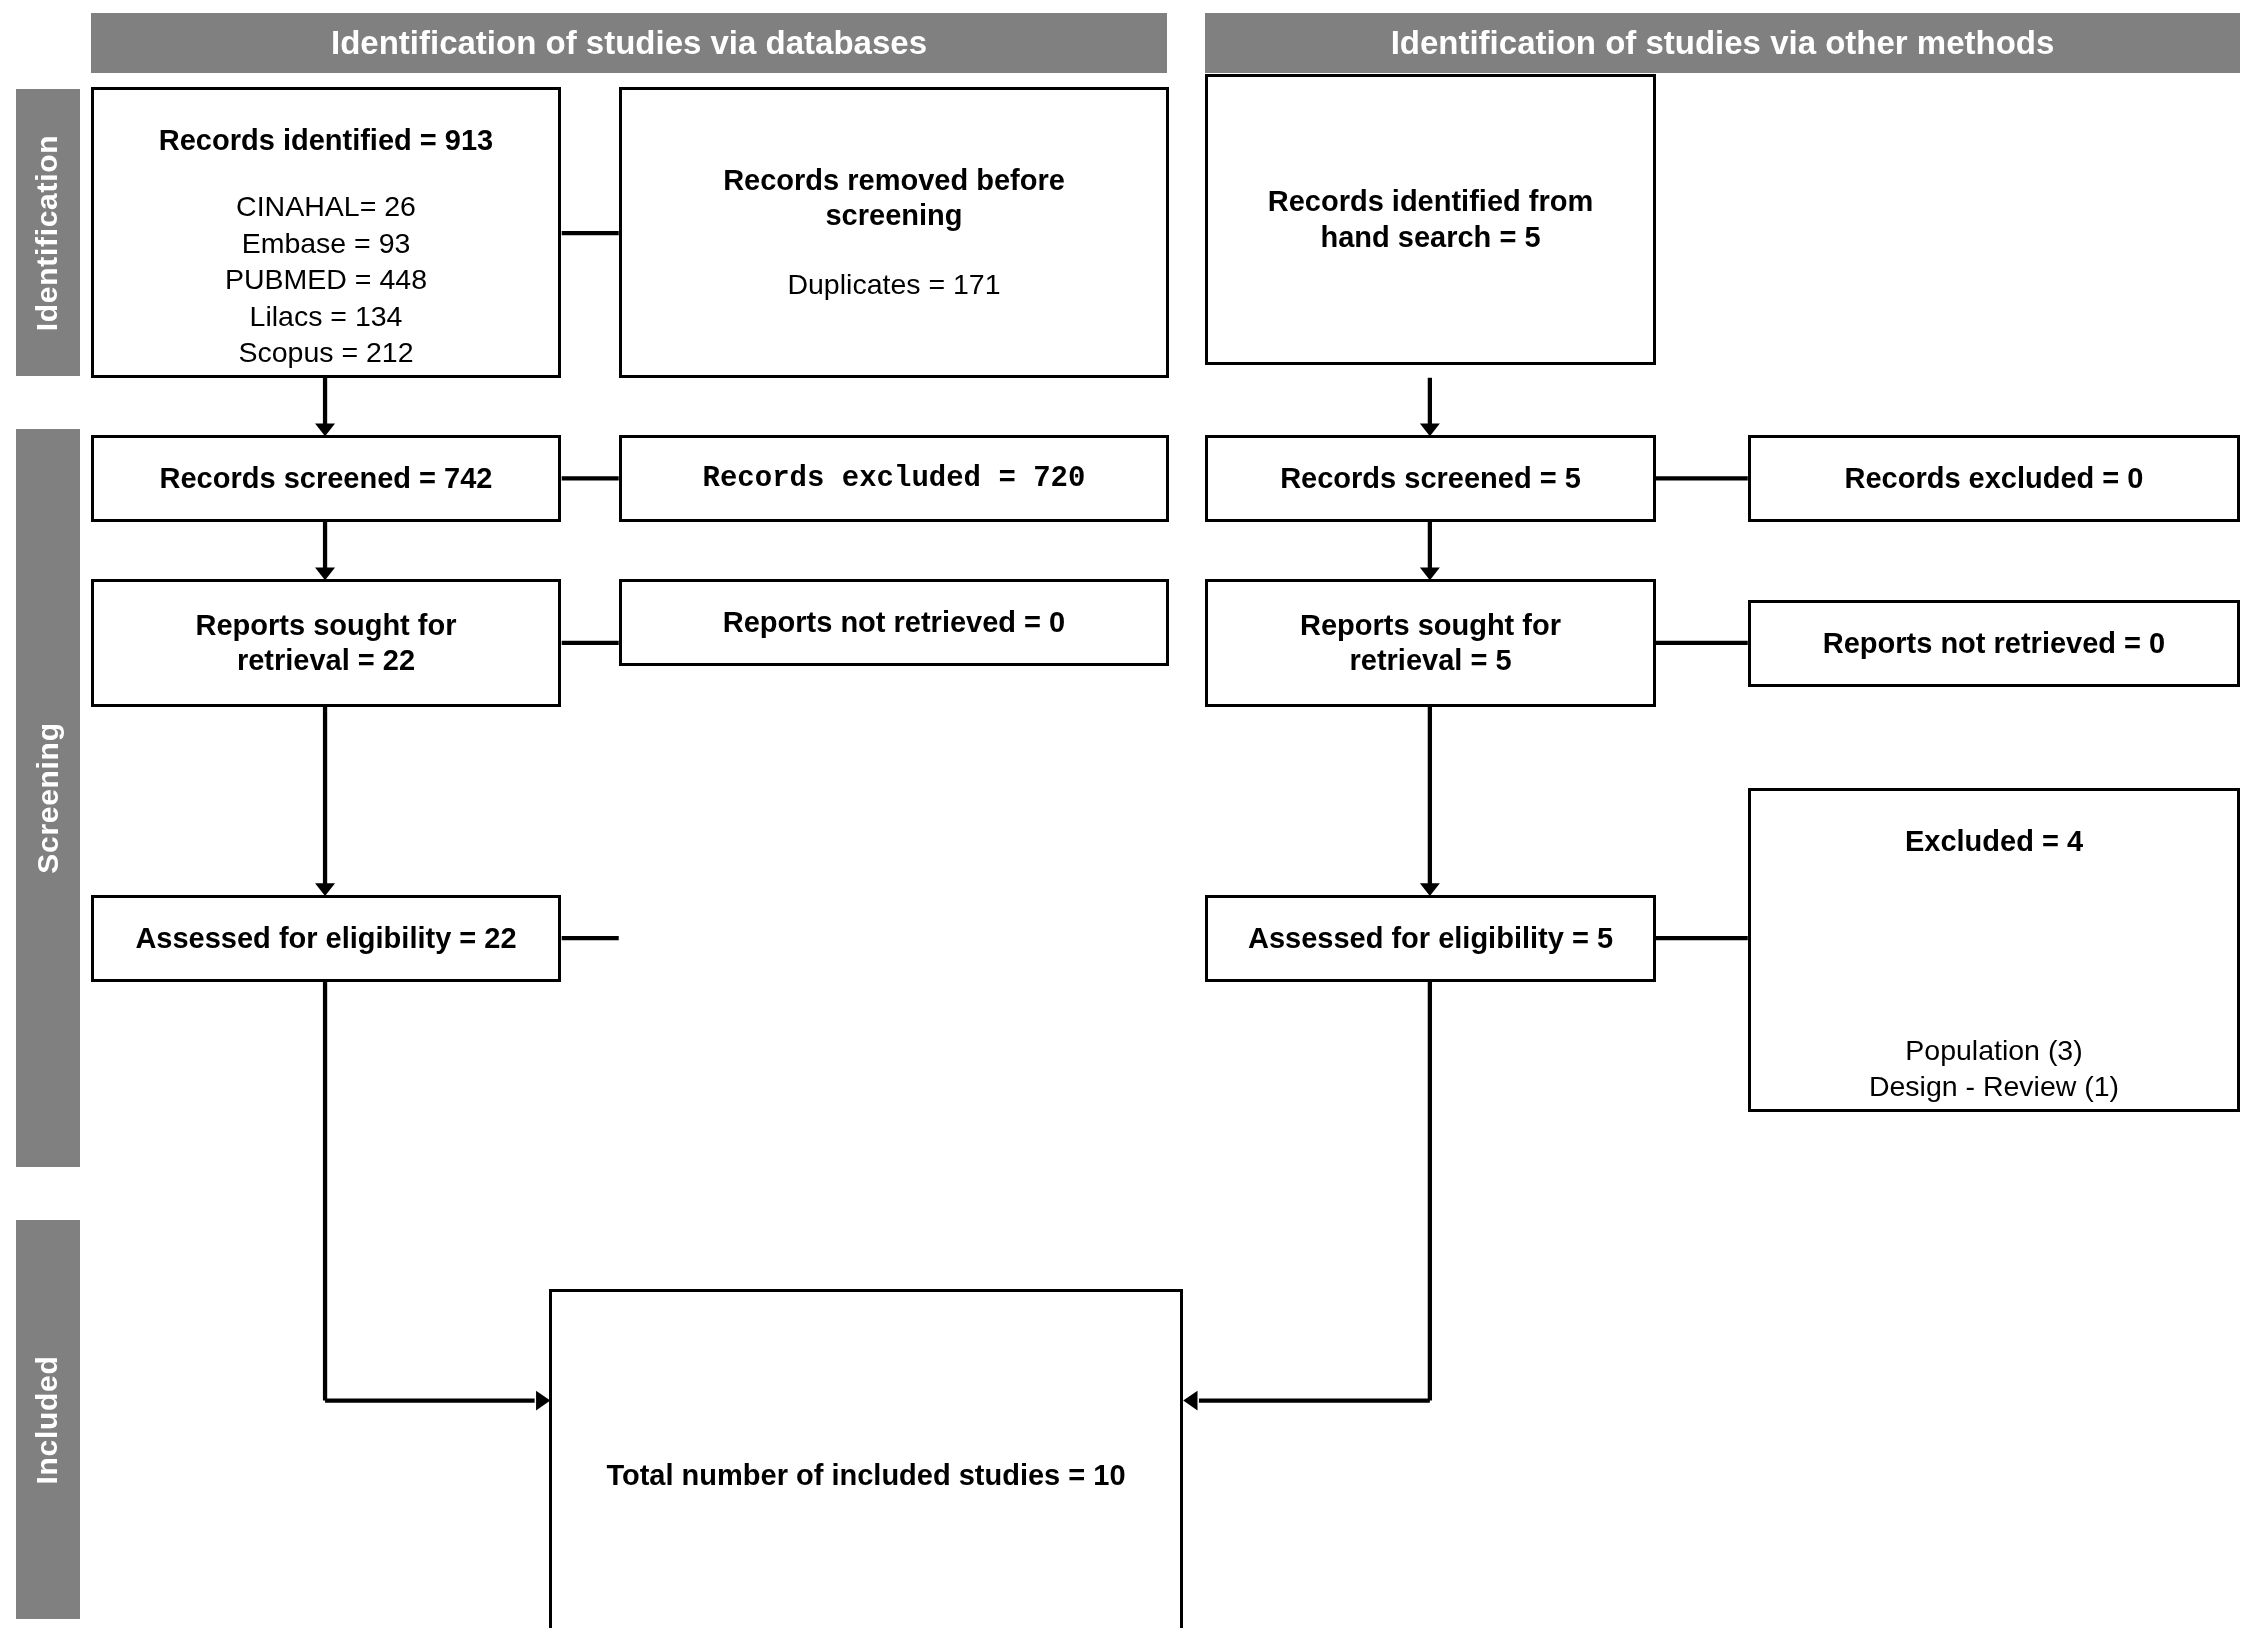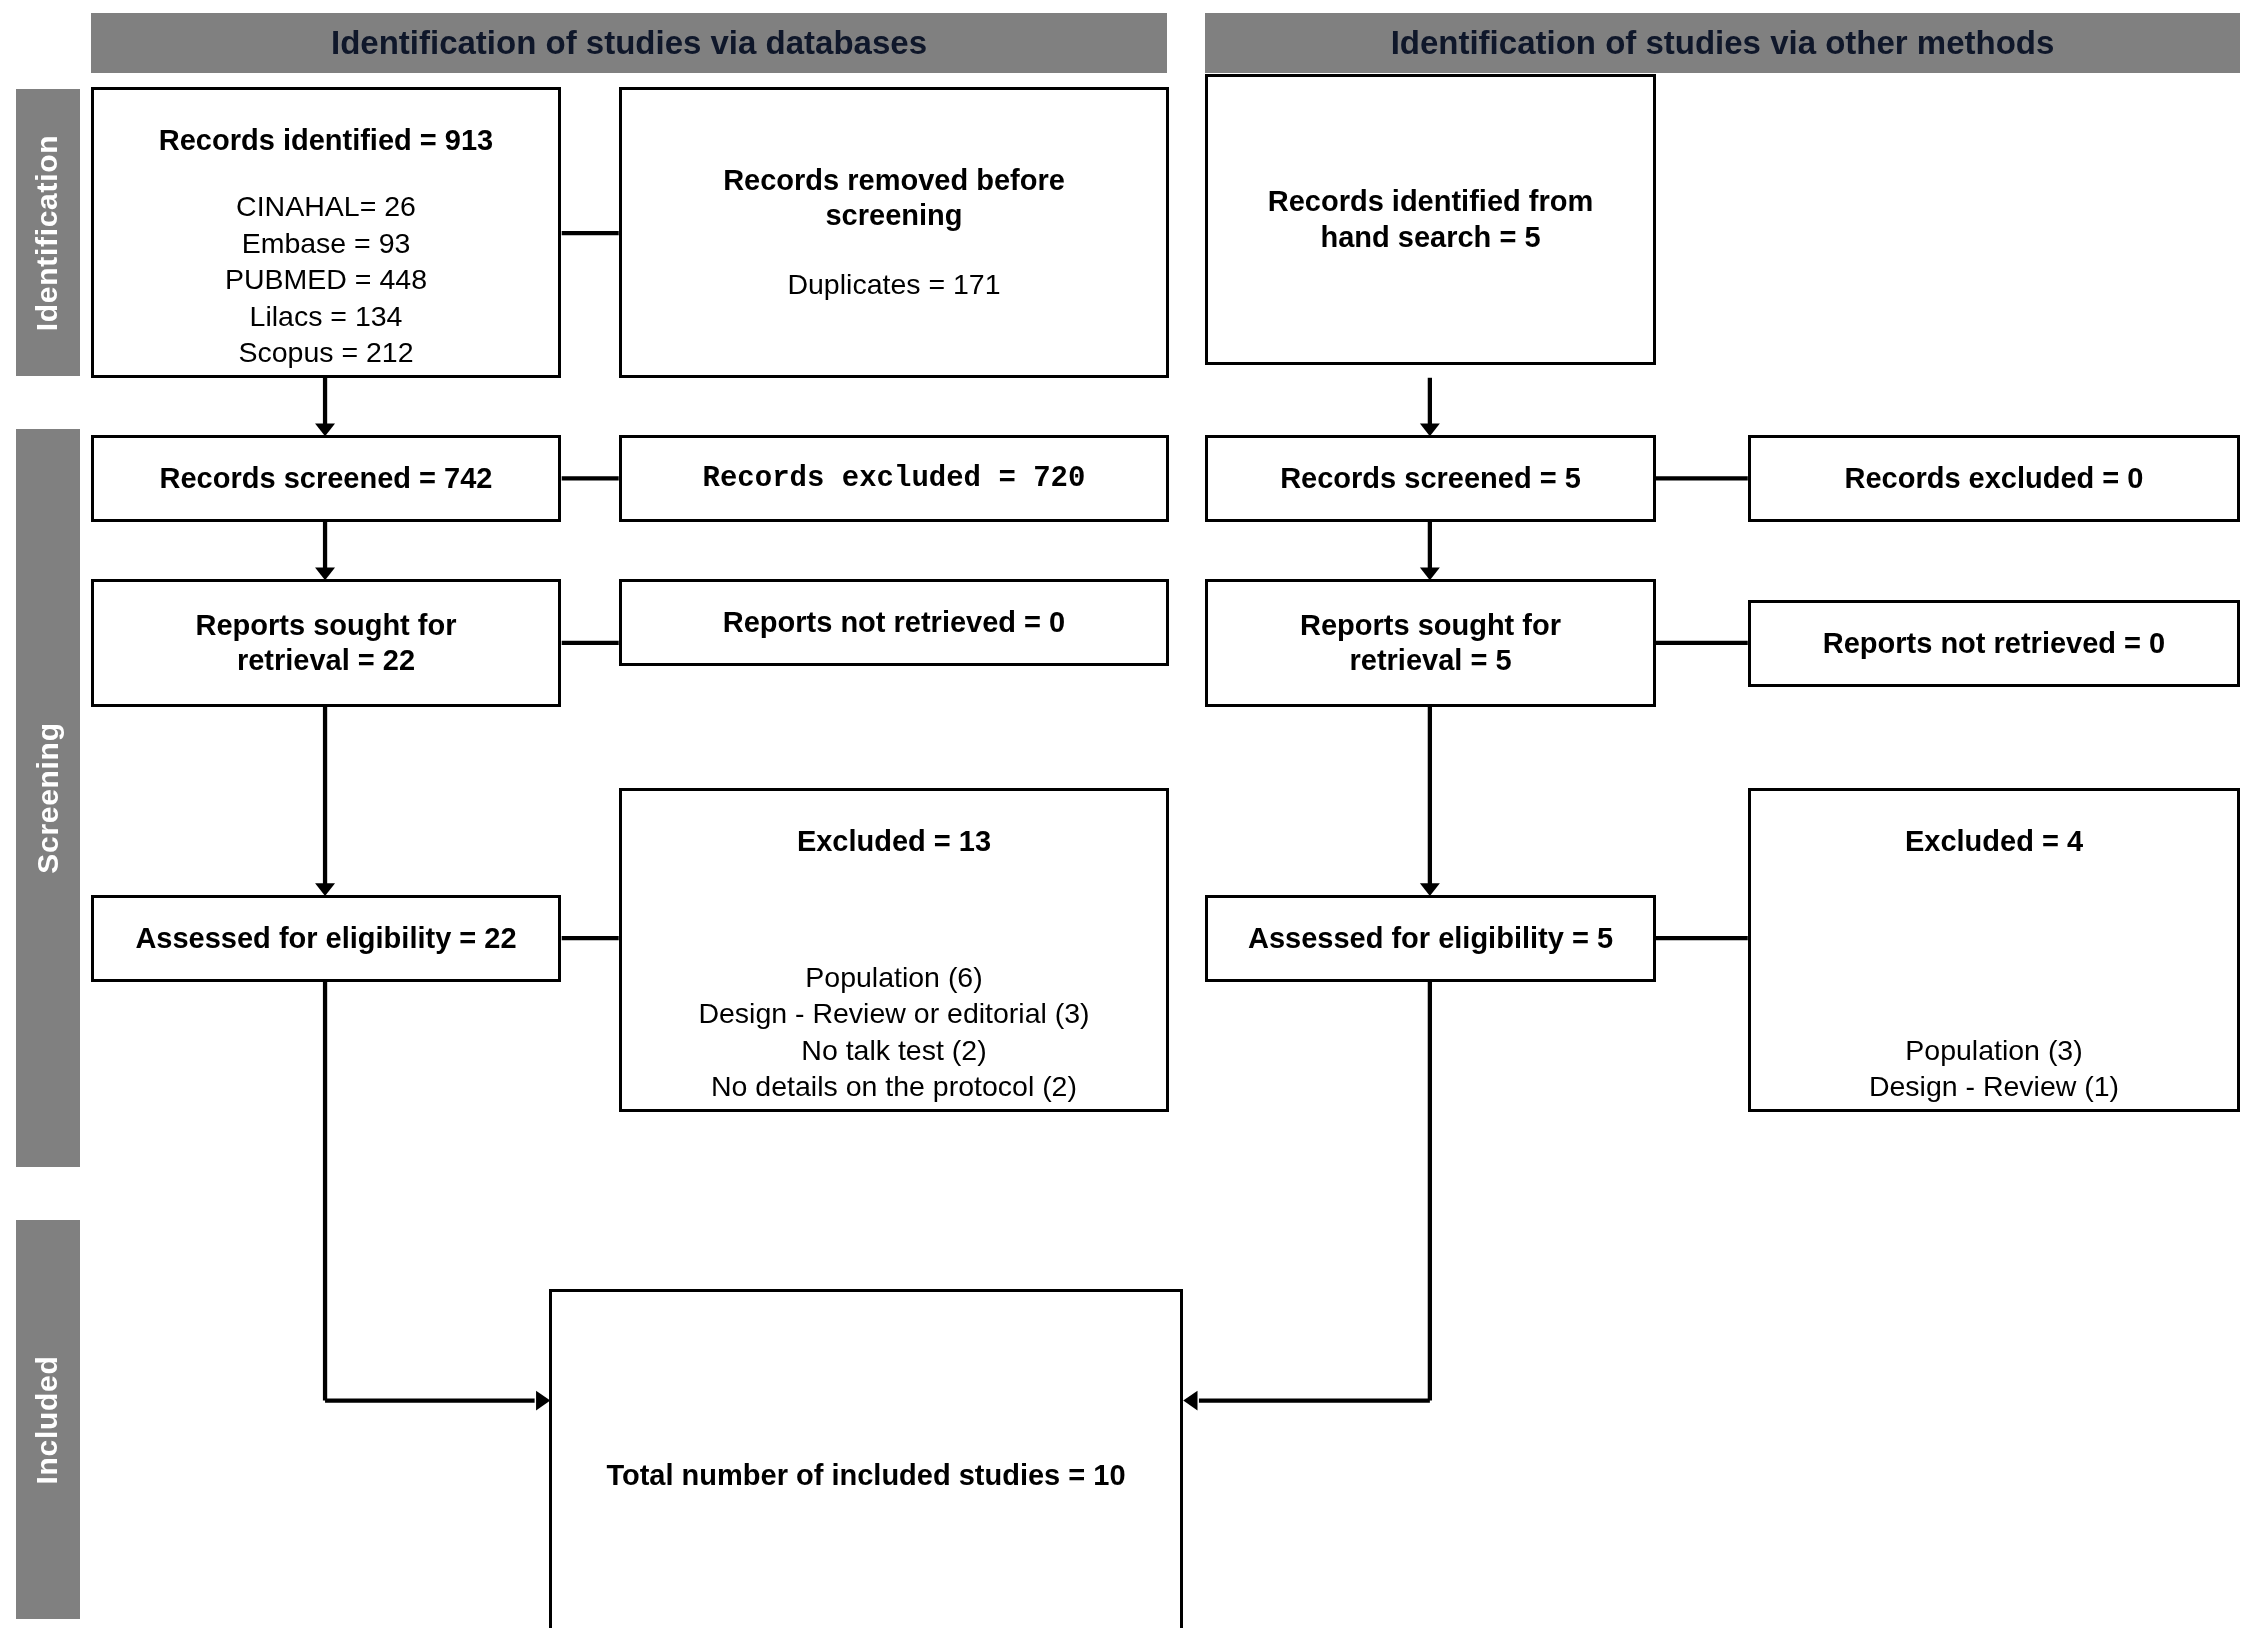--- a/index.html
+++ b/index.html
@@ -35,21 +35,21 @@
 
   
   .col-header{
     position:absolute;
     background:#808080;
     display:flex;
     align-items:center;
     justify-content:center;
   }
   .col-header span{
-    color:#0f172a;
+    color:#ffffff;
     font-weight:bold;
     font-size:33px;
     white-space:nowrap;
   }
 
   
   .node{
     position:absolute;
     box-sizing:border-box;
     border:3.6px solid #000000;
@@ -142,27 +142,20 @@
   </div>
 
   <div class="node" style="left:619px; top:579px; width:550px; height:87px;">
     <div class="ttl">Reports not retrieved = 0</div>
   </div>
 
   <div class="node" style="left:91px; top:895px; width:470px; height:87px;">
     <div class="ttl">Assessed for eligibility = 22</div>
   </div>
 
-  <div class="node listbox stacked" style="left:619px; top:788px; width:550px; height:324px;">
-    <div class="ttl">Excluded = 13</div>
-    <div class="sub">Population (6)
-Design - Review or editorial (3)
-No talk test (2)
-No details on the protocol (2)</div>
-  </div>
 
   <div class="node" style="left:1205px; top:74px; width:451px; height:291px;">
     <div class="ttl">Records identified from
 hand search = 5</div>
   </div>
 
   <div class="node" style="left:1205px; top:435px; width:451px; height:87px;">
     <div class="ttl">Records screened = 5</div>
   </div>
 

